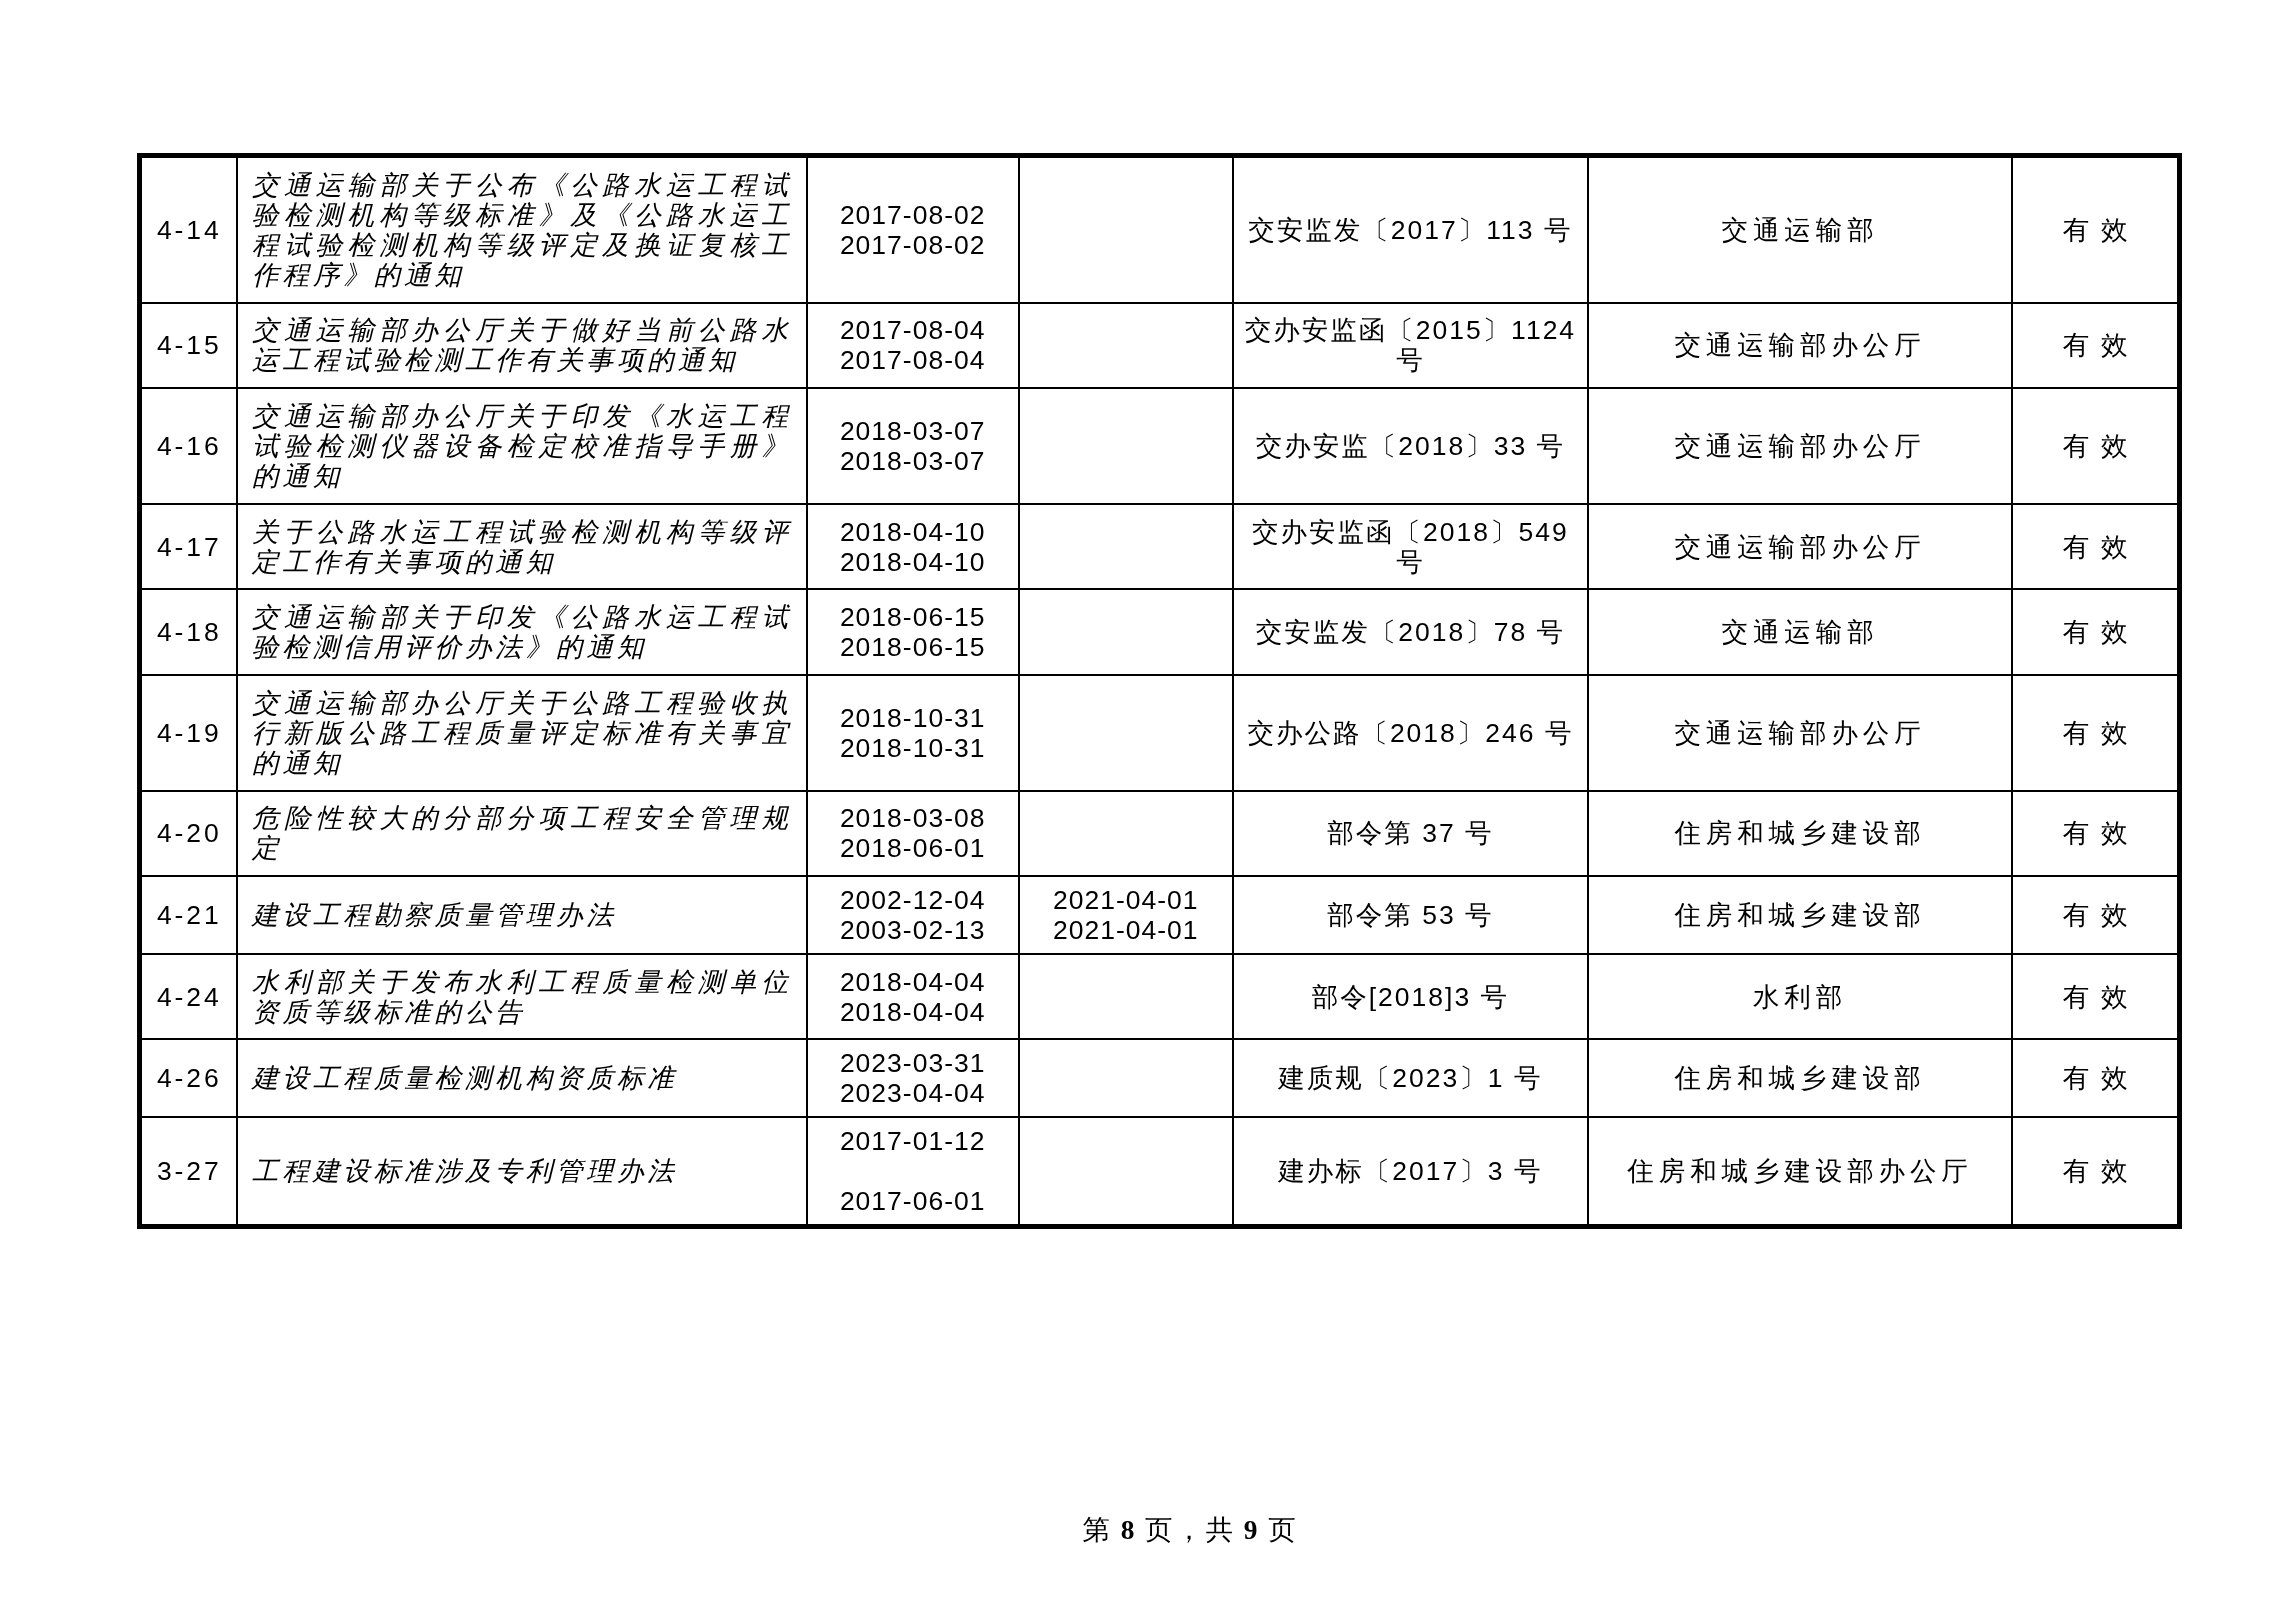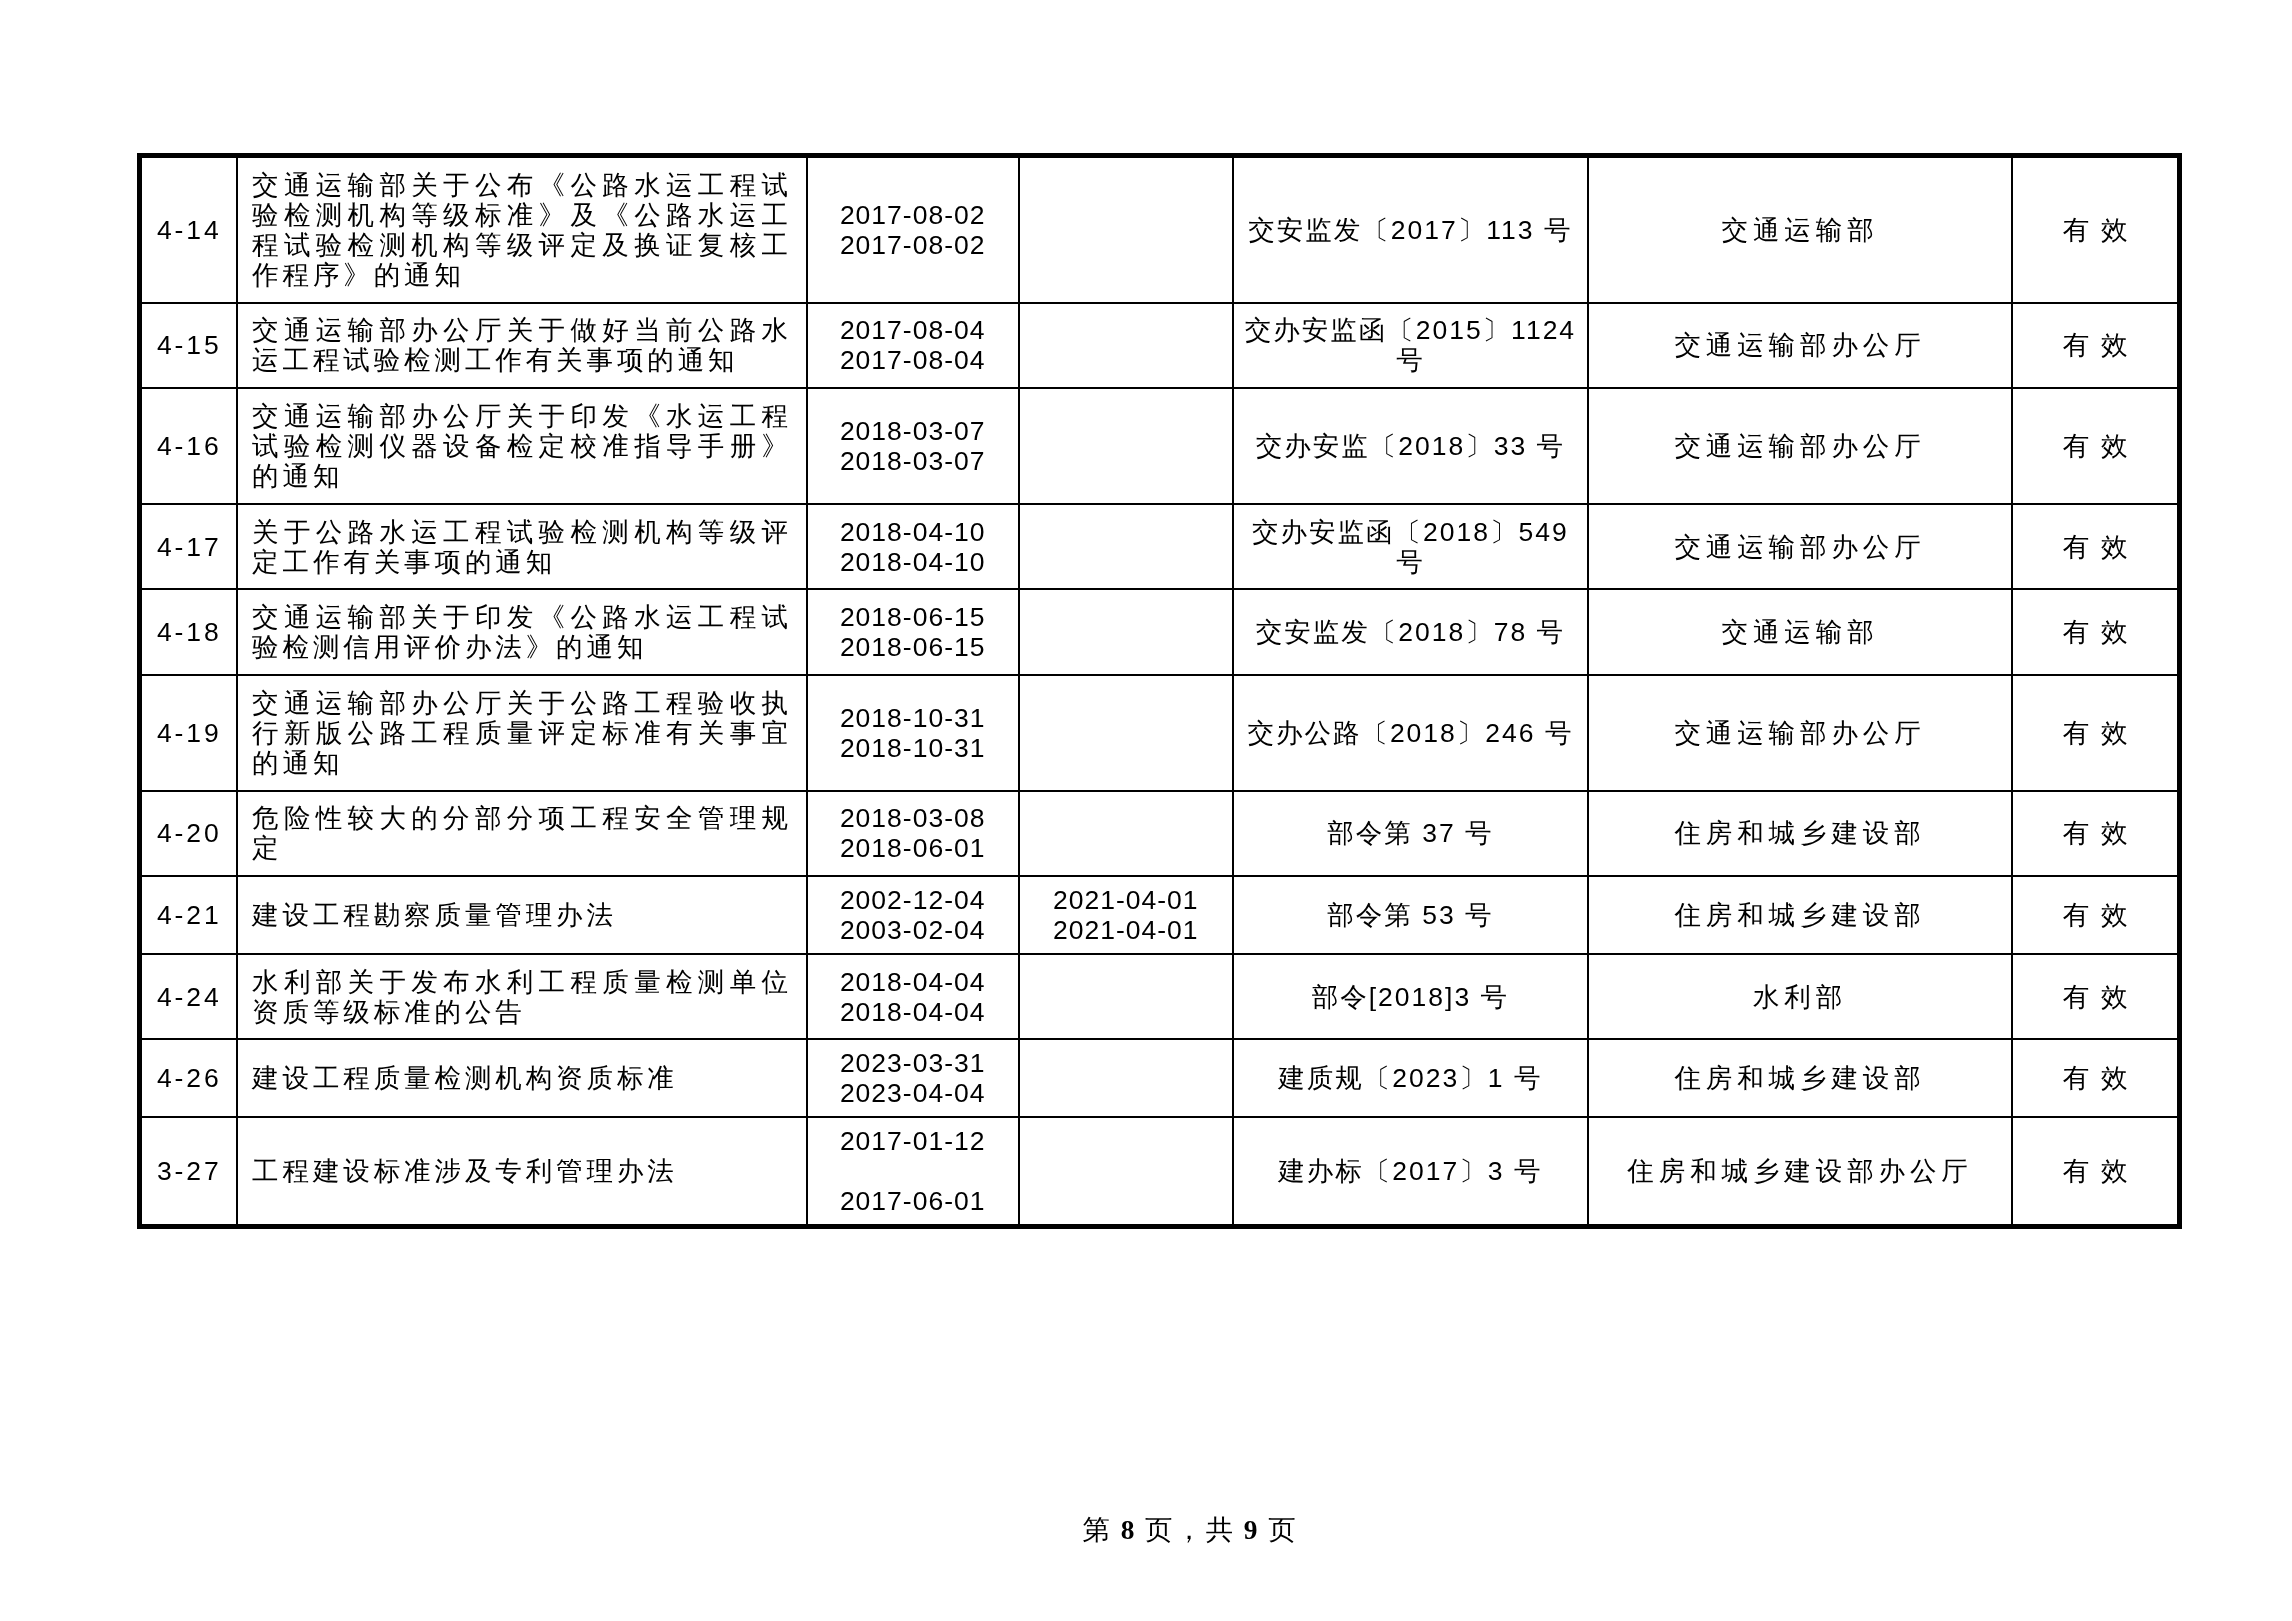--- a/index.html
+++ b/index.html
@@ -21,21 +21,21 @@
     border:2px solid #000;
     vertical-align:middle;
     font-size:26.5px;
     line-height:30px;
     letter-spacing:2px;
     padding:12.7px 7.8px;
     overflow:hidden;
     word-break:break-all;
   }
   td.c-id       { text-align:center; letter-spacing:2.9px; }
-  td.c-title    { text-align:justify; text-justify:inter-character; text-justify:inter-ideograph; letter-spacing:3.9px; padding:11.8px 13.7px; }
+  td.c-title    { text-align:justify; text-justify:inter-character; text-justify:inter-ideograph; letter-spacing:3.9px; padding:11.8px 13.7px;font-style:italic; }
   td.c-date1, td.c-date2 { text-align:center; padding:7.8px 2px; letter-spacing:1px; }
   td.c-doc      { text-align:center; letter-spacing:2px; padding:7.8px 5.9px; }
   td.c-authority{ text-align:center; letter-spacing:4.9px; }
   td.c-status   { text-align:center; letter-spacing:11.8px; text-indent:11.8px; }
   .line { min-height:30px; line-height:30px; }
 
   .page-footer {
     position:absolute; top:1512px; left:0; width:2293px;
     text-align:center; font-size:27.4px; letter-spacing:2.9px;
     font-family:"Liberation Serif", serif;
@@ -141,21 +141,21 @@
       <td class="c-date2"></td>
       <td class="c-doc">部令第 37 号</td>
       <td class="c-authority">住房和城乡建设部</td>
       <td class="c-status">有效</td>
     </tr>
         <tr>
       <td class="c-id">4-21</td>
       <td class="c-title">建设工程勘察质量管理办法</td>
       <td class="c-date1">
             <div class="line">2002-12-04</div>
-            <div class="line">2003-02-04</div>
+            <div class="line">2003-02-13</div>
           </td>
       <td class="c-date2">
             <div class="line">2021-04-01</div>
             <div class="line">2021-04-01</div>
           </td>
       <td class="c-doc">部令第 53 号</td>
       <td class="c-authority">住房和城乡建设部</td>
       <td class="c-status">有效</td>
     </tr>
         <tr>

